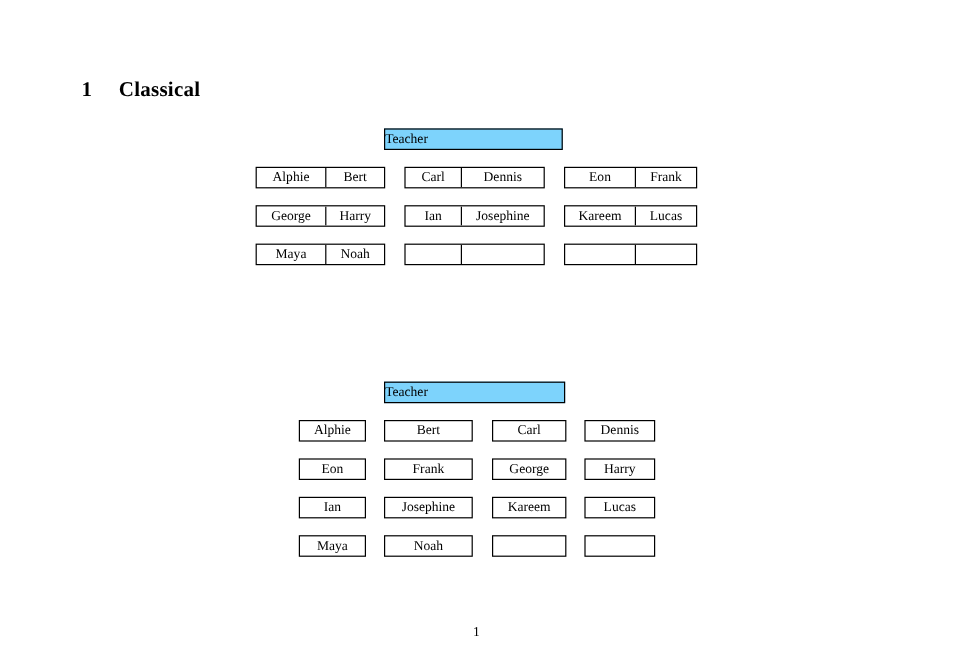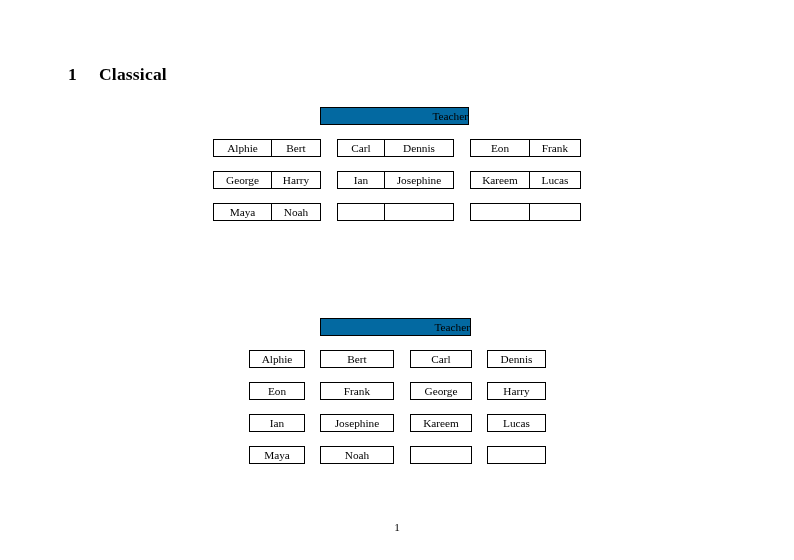--- a/index.html
+++ b/index.html
@@ -52,25 +52,25 @@
     text-align: center;
     white-space: nowrap;
     overflow: hidden;
   }
 
   
   .teacher-box {
     position: absolute;
     box-sizing: border-box;
     border: 1px solid #000000;
-    background: #0369a1;
+    background: #7dd3fc;
     height: 18px;
     line-height: 16px;
     font-size: 11.3px;
-    text-align: right;
+    text-align: left;
     white-space: nowrap;
   }
   #classical-teacher   { left: 320px; top: 107px; width: 149px; }
   #distributed-teacher { left: 320px; top: 318px; width: 151px; }
 
   
   .pair-group {
     position: absolute;
     box-sizing: border-box;
     border: 1px solid #000000;

